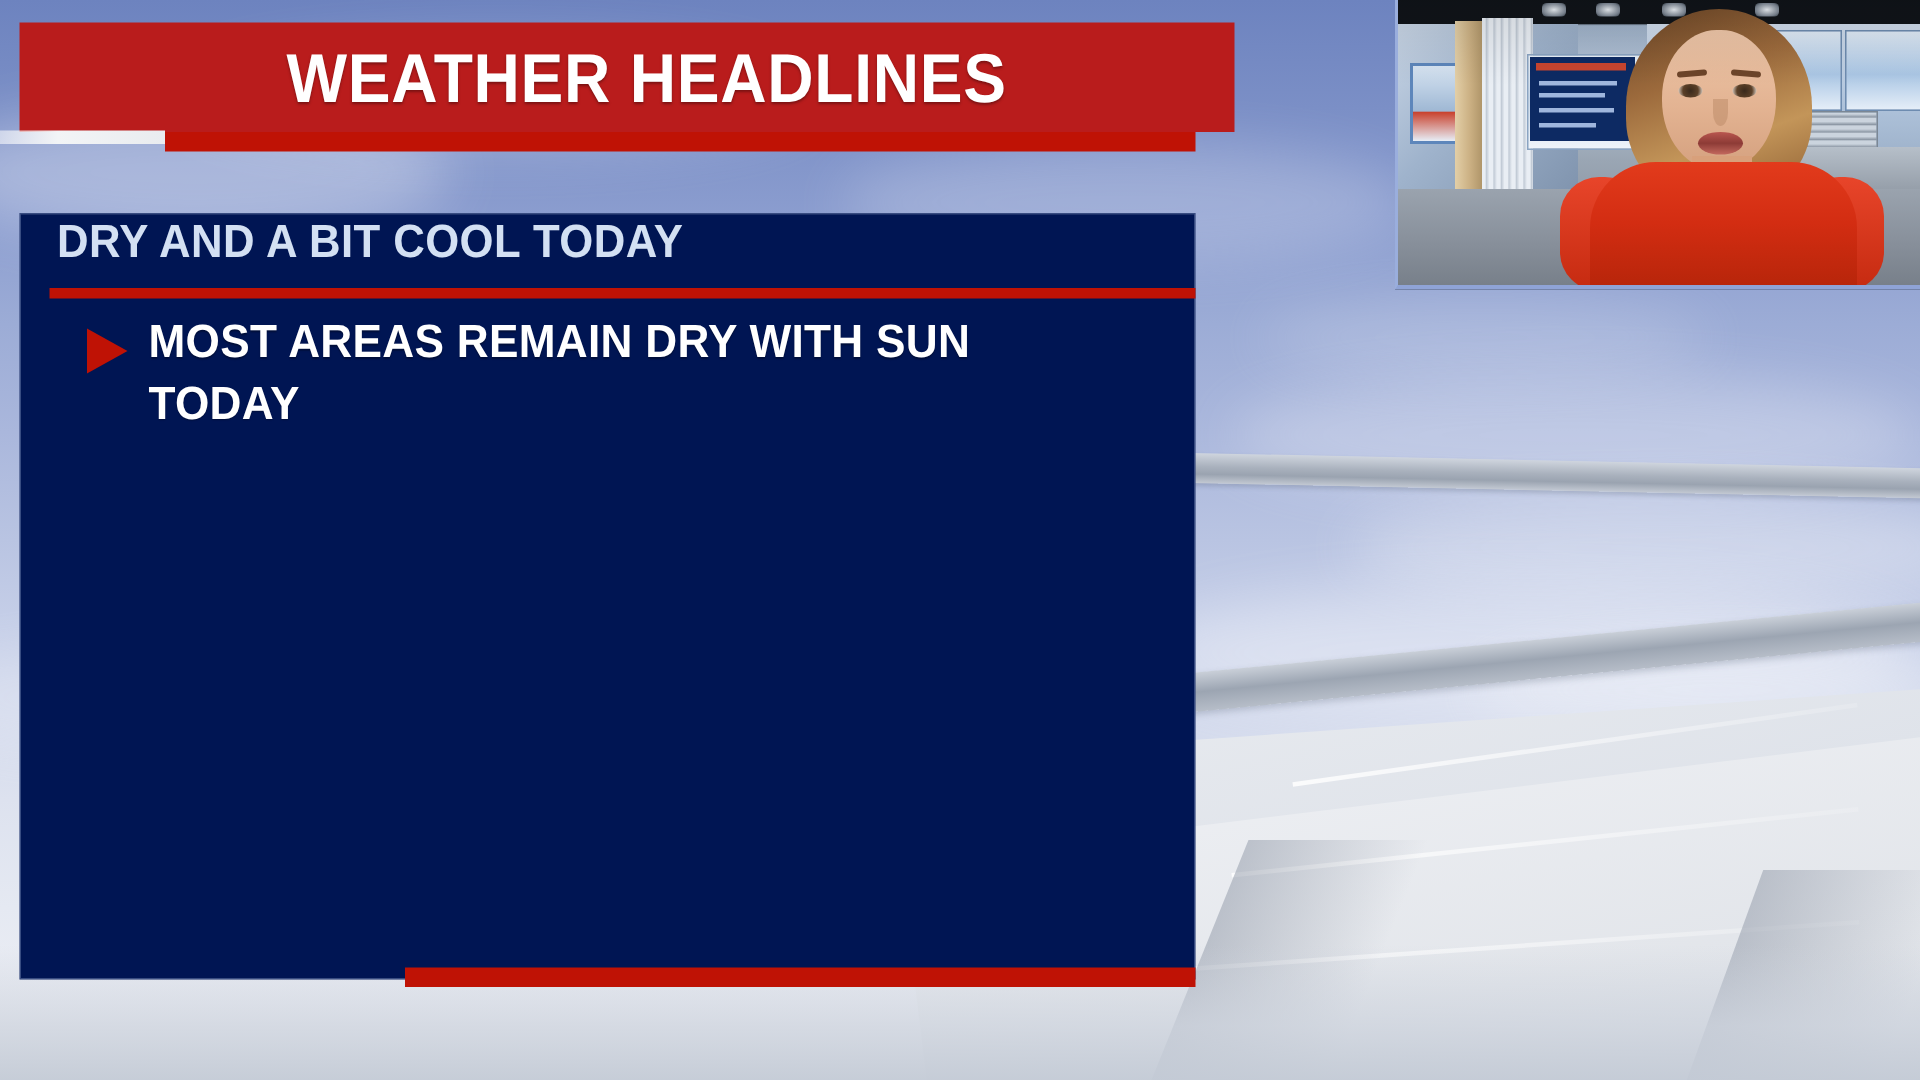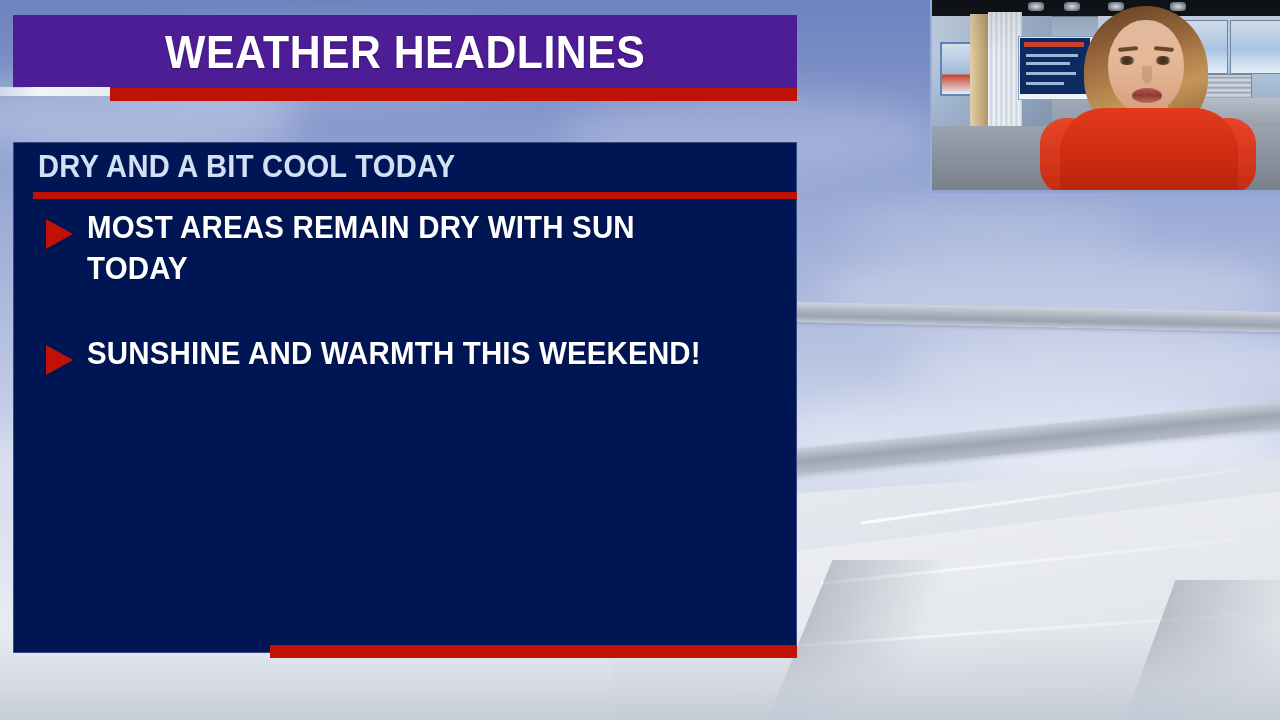--- a/index.html
+++ b/index.html
@@ -101,24 +101,25 @@
     position: absolute;
     left: 0; bottom: 0; width: 1280px; height: 90px;
     background: linear-gradient(180deg, rgba(210,215,224,0) 0%, rgba(205,211,221,.75) 60%, rgba(196,203,214,.95) 100%);
   }
 
   
   .header-panel {
     position: absolute;
     left: 13px; top: 15px;
     width: 784px; height: 73px;
-    background: #4c1d95;
+    background: #b91c1c;
     display: flex;
     align-items: center;
     justify-content: center;
+    padding-left: 26px;
   }
   .header-title {
     color: #ffffff;
     font-size: 46px;
     font-weight: 700;
     letter-spacing: 0.5px;
     line-height: 1;
     white-space: nowrap;
     transform: scaleX(0.93);
     text-shadow: 0 1px 2px rgba(0,0,0,.35);
@@ -142,41 +143,40 @@
     left: 13px; top: 142px;
     width: 784px; height: 511px;
     background: #001553;
     border: 1px solid rgba(160,180,215,.35);
     box-sizing: border-box;
   }
   .subtitle-row {
     position: relative;
     height: 48px;
     display: flex;
-    align-items: center;
     padding-left: 24px;
   }
   .subtitle-text {
     color: #d3e0f3;
     font-size: 31px;
     font-weight: 700;
     letter-spacing: 0.3px;
     transform: scaleX(0.94);
     transform-origin: left center;
     white-space: nowrap;
   }
   .subtitle-rule {
     position: absolute;
     left: 19px; top: 49px;
     width: 764px; height: 7px;
     background: #bf1205;
   }
   .bullets {
     position: absolute;
-    left: 0; top: 64px;
+    left: 12px; top: 64px;
     width: 100%;
   }
   .bullet {
     display: flex;
     align-items: flex-start;
     padding: 0 26px 0 20px;
     margin-bottom: 44px;
   }
   .bullet-arrow {
     flex: 0 0 auto;
@@ -364,24 +364,20 @@
     <div class="subtitle-rule"></div>
 
     <div class="bullets">
 
       <div class="bullet">
         <div class="bullet-arrow"></div>
         <div class="bullet-text">MOST AREAS REMAIN DRY WITH SUN TODAY</div>
       </div>
 
 
-      <div class="bullet">
-        <div class="bullet-arrow"></div>
-        <div class="bullet-text">SUNSHINE AND WARMTH THIS WEEKEND!</div>
-      </div>
 
     </div>
   </div>
   <div class="panel-underline"></div>
 
   <div class="video-inset">
     <div class="studio">
       <div class="studio-ceiling"></div>
       <div class="ceil-light" style="left:96px;"></div>
       <div class="ceil-light" style="left:132px;"></div>

